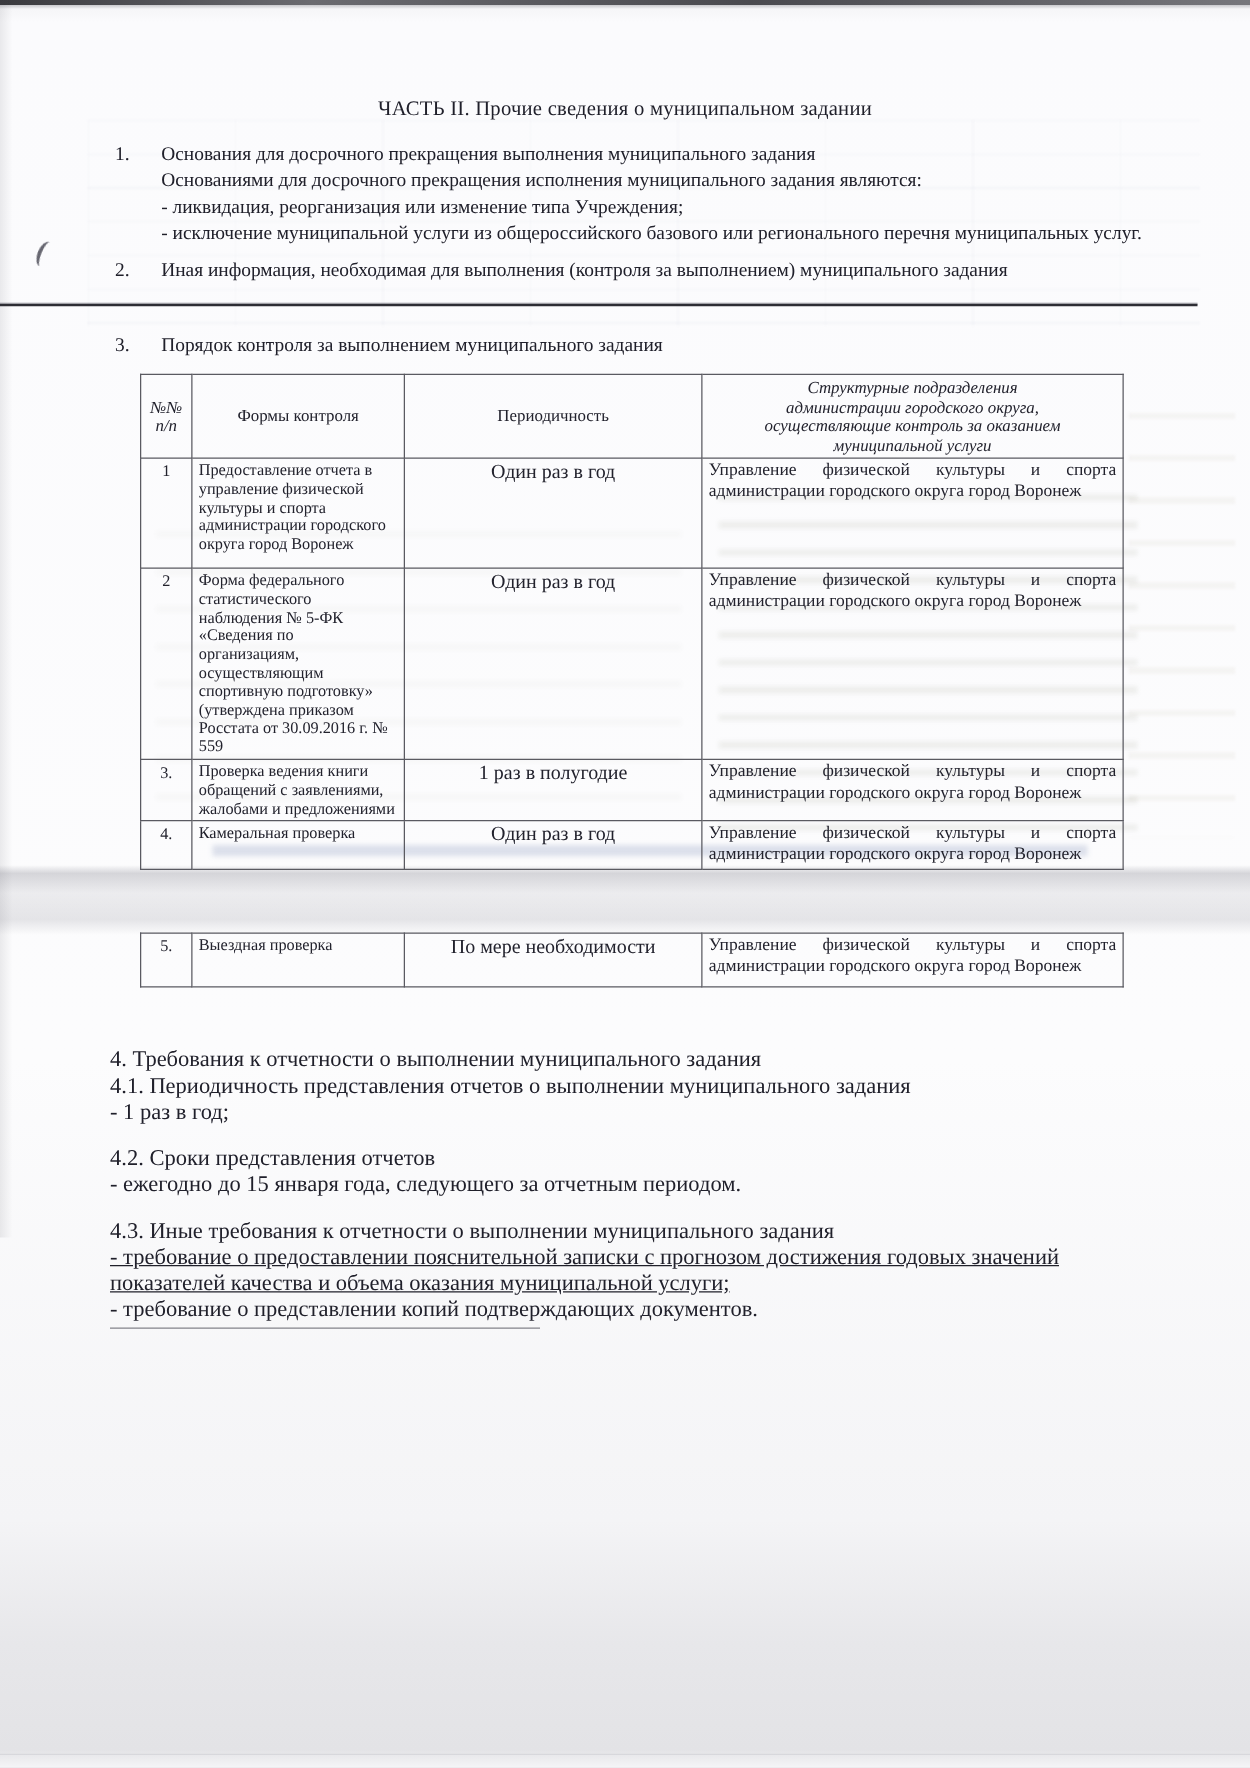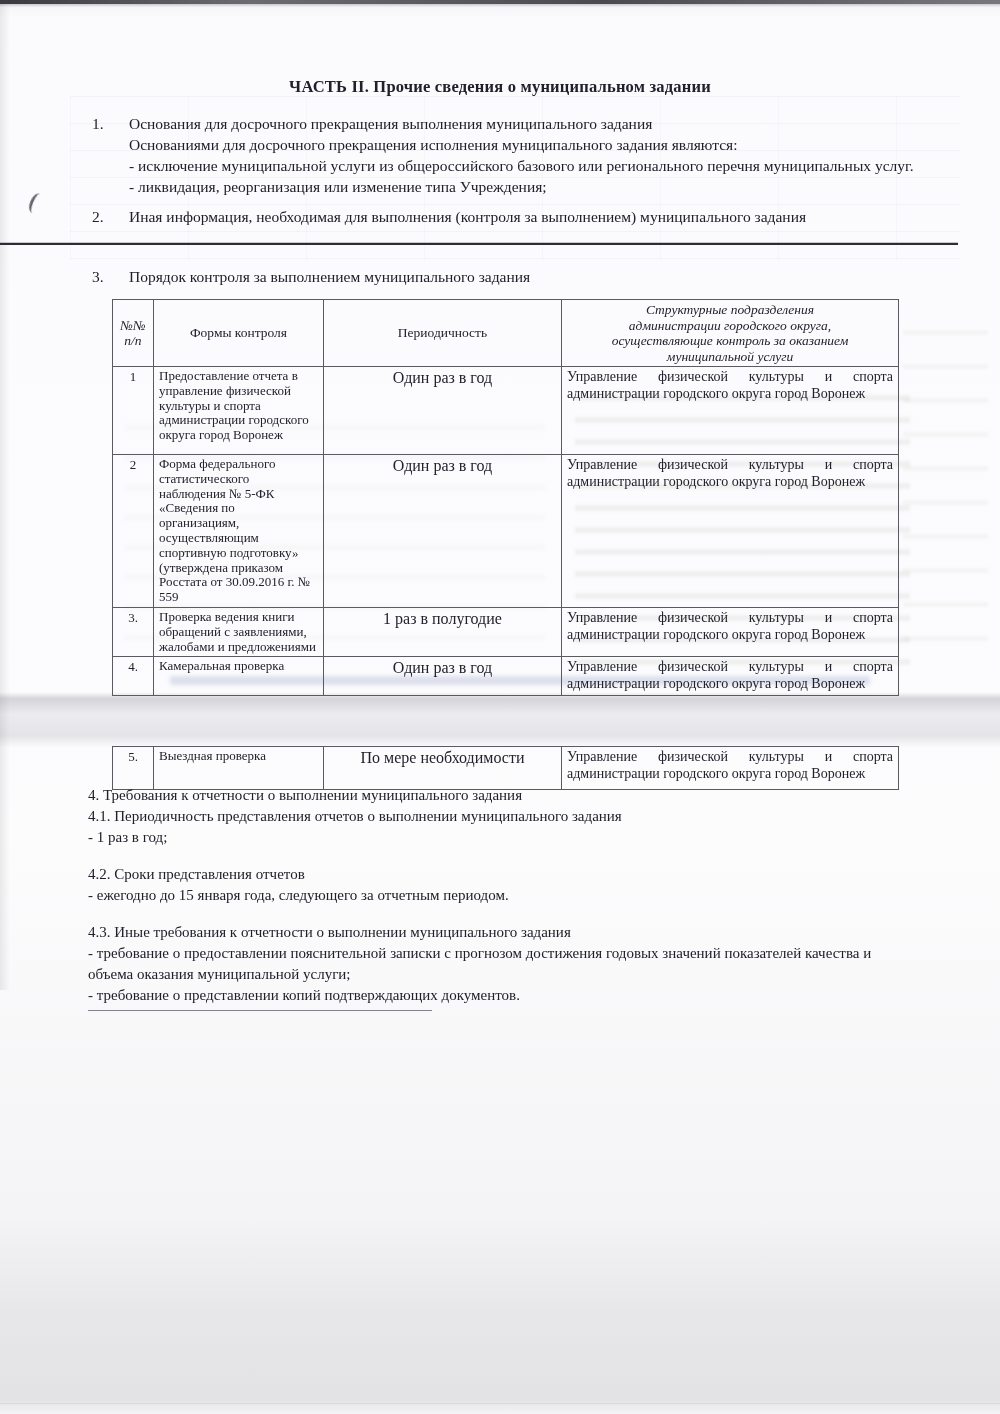--- a/index.html
+++ b/index.html
@@ -30,42 +30,42 @@
     background:repeating-linear-gradient(180deg,rgba(112,120,92,.17) 0 6px,rgba(0,0,0,0) 6px 22px);}
   .g3{top:676px;left:170px;width:700px;height:9px;background:rgba(95,115,165,.20);filter:blur(2px);}
   .g4{top:330px;left:903px;width:85px;height:340px;opacity:.4;filter:blur(1.4px);
     background:repeating-linear-gradient(180deg,rgba(150,140,110,.18) 0 5px,rgba(0,0,0,0) 5px 34px);}
   .g5{top:425px;left:125px;width:420px;height:240px;opacity:.30;filter:blur(2px);
     background:repeating-linear-gradient(180deg,rgba(120,125,100,.14) 0 5px,rgba(0,0,0,0) 5px 30px);}
   .pen-mark{position:absolute;left:30px;top:193px;width:9px;height:21px;
     border-left:3px solid rgba(45,45,58,.72);border-radius:50%;transform:rotate(22deg);filter:blur(.4px);}
   
   .doc-title{position:absolute;top:77px;left:0;width:100%;text-align:center;
-    font-size:16.5px;font-weight:bold;letter-spacing:.2px;margin:0;}
+    font-size:16.5px;font-weight:normal;letter-spacing:.2px;margin:0;}
   .numbered{position:absolute;left:92px;display:flex;font-size:15.5px;line-height:21px;}
   .numbered .n{width:21px;flex:0 0 21px;}
   .numbered .t{width:845px;margin-left:16px;}
   .rule{position:absolute;top:243px;left:0;width:958px;height:2px;background:#2d2d34;
     box-shadow:0 -1px 0 rgba(45,45,60,.25);}
   
   .ctable{position:absolute;left:112px;border-collapse:collapse;table-layout:fixed;
     font-size:13px;color:#22222d;}
   .ctable td,.ctable th{border:1px solid #5a5a61;padding:2px 5px;vertical-align:top;font-weight:normal;overflow:hidden;}
   .ctable th{vertical-align:middle;text-align:center;line-height:15.5px;font-size:13.5px;}
   .pre{white-space:pre-line;font-style:italic;}
   .t1{top:299px;}
   .t2{top:746px;}
   .c-num{text-align:center;}
   .c-form{line-height:14.8px;}
   .c-period{text-align:center;font-size:16px;}
   .c-dept{text-align:justify;font-size:14px;line-height:16.8px;padding:2px 7px;margin-left:28px;}
   
-  .secflow{position:absolute;top:785px;left:88px;width:852px;font-size:15px;line-height:21px;}
+  .secflow{position:absolute;top:837px;left:88px;width:852px;font-size:18px;line-height:21px;}
   .secflow .ln{min-height:21px;}
-  .secflow .wrapnarrow{width:818px;}
+  .secflow .wrapnarrow{width:818px;text-decoration:underline;}
   .gap16{margin-top:16px;}
   .gap4{margin-top:4px;}
   .fill-line{margin-top:4px;width:344px;border-top:1.5px solid #83838a;height:0;}
 </style>
 </head>
 <body>
 
 <div class="page">
 
   <div class="edge-top"></div>
@@ -80,22 +80,22 @@
   <div class="shadow-band"></div>
   <div class="edge-bottom-line"></div>
 
   <h1 class="doc-title">ЧАСТЬ II. Прочие сведения о муниципальном задании</h1>
 
   <div class="numbered" style="top:113px">
     <span class="n">1.</span>
     <div class="t">
       <div class="ln">Основания для досрочного прекращения выполнения муниципального задания</div>
       <div class="ln">Основаниями  для досрочного прекращения исполнения муниципального задания являются:</div>
+      <div class="ln">- ликвидация, реорганизация или изменение типа Учреждения;</div>
       <div class="ln">- исключение муниципальной услуги из общероссийского базового или регионального перечня муниципальных услуг.</div>
-      <div class="ln">- ликвидация, реорганизация или изменение типа Учреждения;</div>
     </div>
   </div>
 
   <div class="numbered" style="top:206px">
     <span class="n">2.</span>
     <div class="t">
       <div class="ln">Иная информация, необходимая для выполнения (контроля за выполнением) муниципального задания</div>
     </div>
   </div>
 

